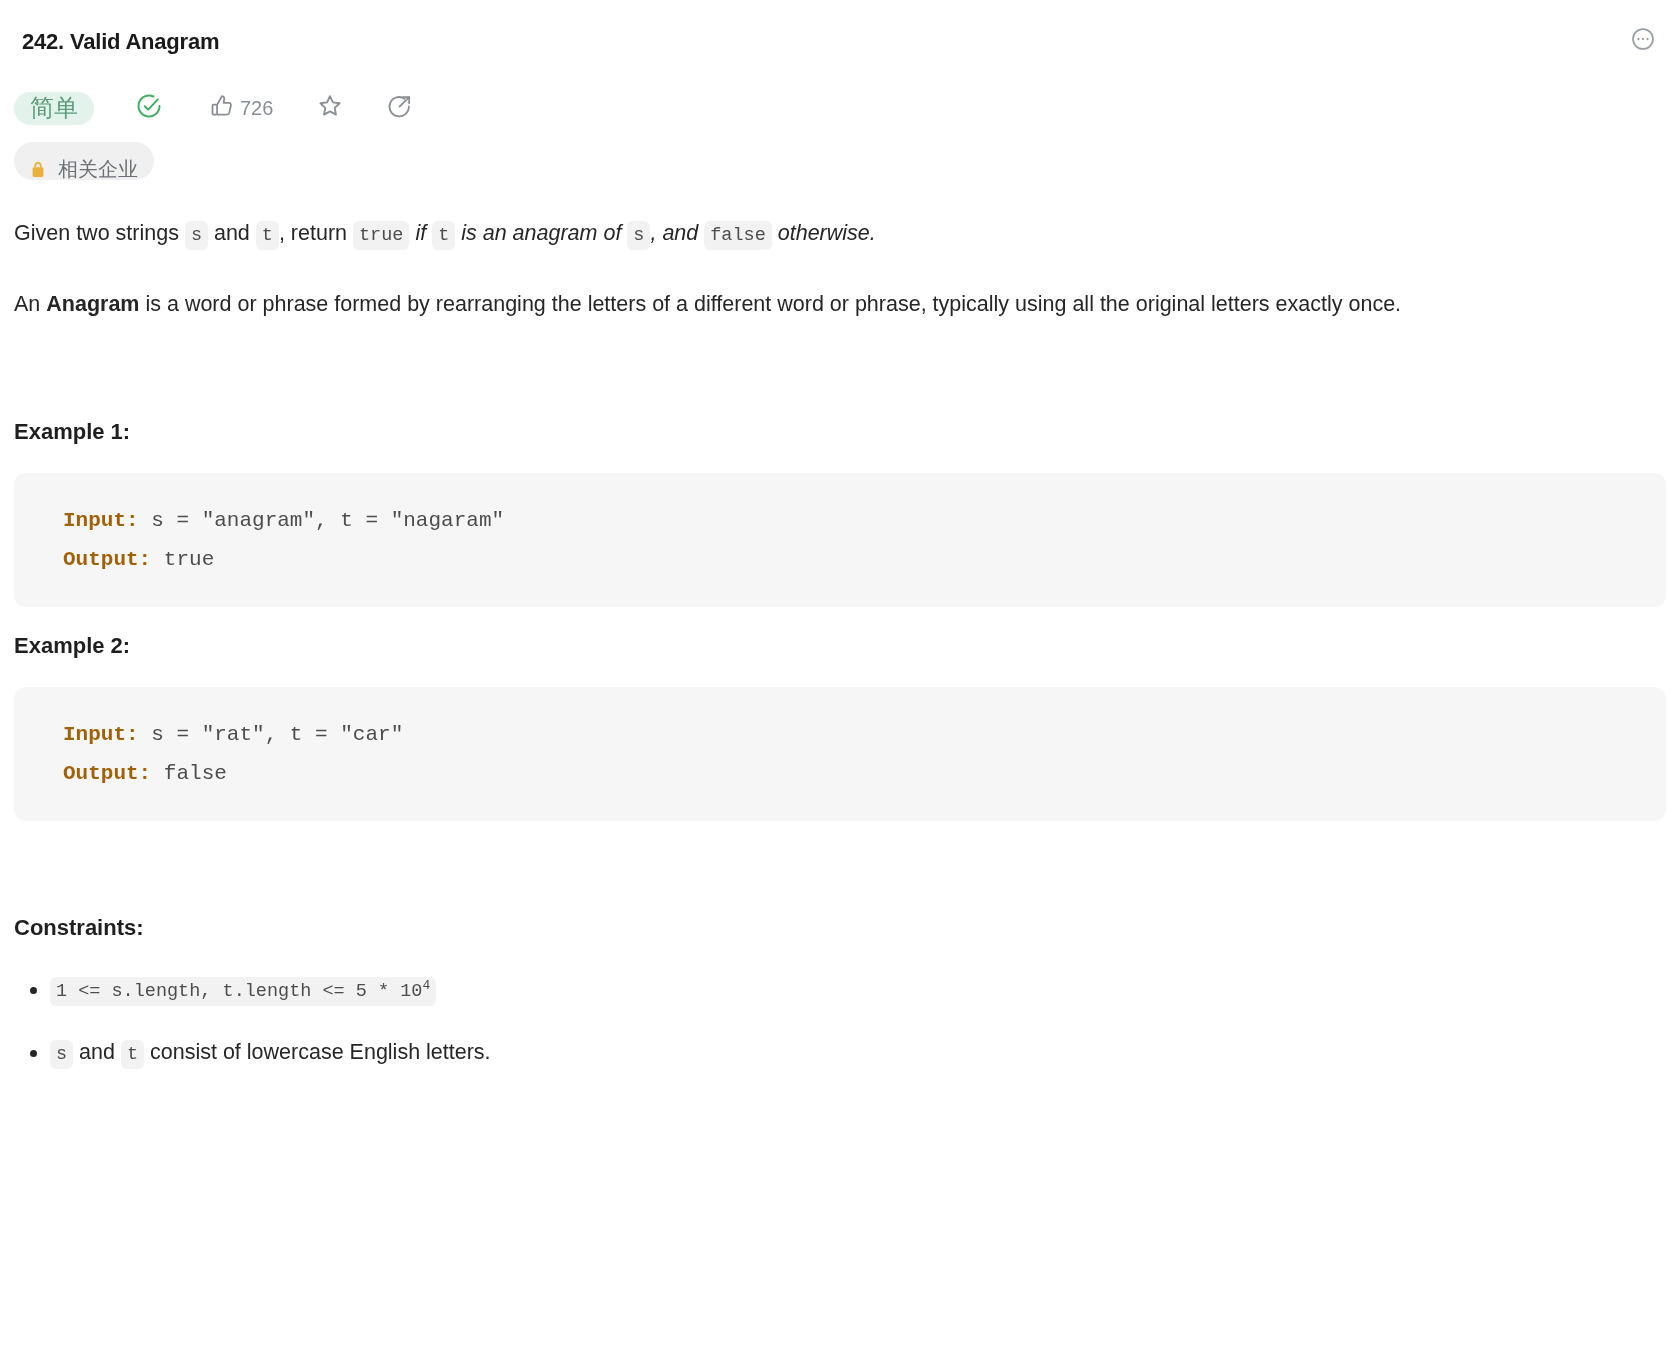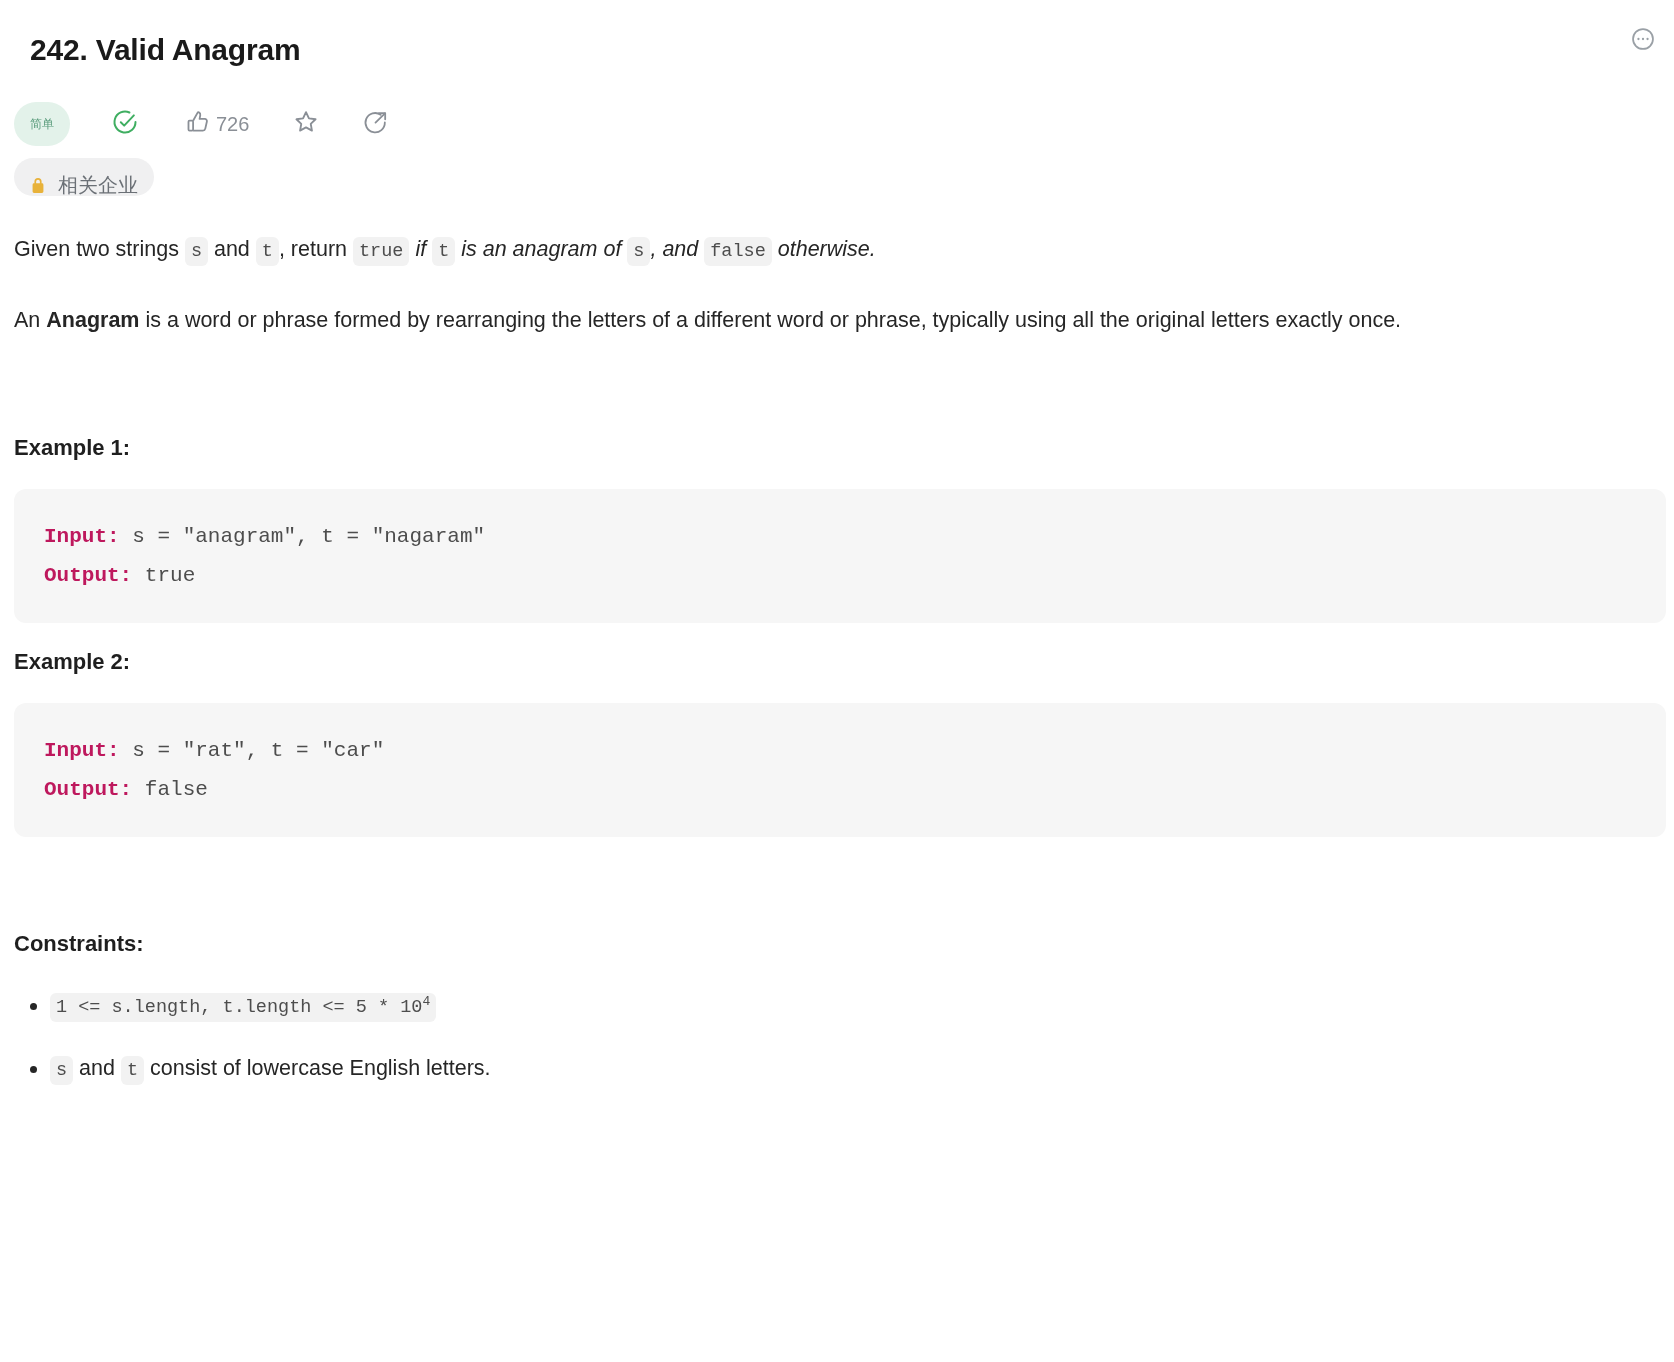--- a/index.html
+++ b/index.html
@@ -24,26 +24,26 @@
   }
 
   
   .title-row {
     display: flex;
     align-items: flex-start;
     justify-content: space-between;
     padding-right: 18px;
   }
   .problem-title {
-    font-size: 30px;
+    font-size: 22px;
     line-height: 40px;
     font-weight: 600;
     letter-spacing: -0.2px;
     color: #1a1a1a;
-    margin: 16px;
+    margin: 8px;
   }
   .more-btn {
     width: 26px;
     height: 26px;
     margin-top: 12px;
     flex: 0 0 26px;
     color: #9aa0a6;
   }
 
   
@@ -51,26 +51,26 @@
     display: flex;
     align-items: center;
     gap: 0px;
     margin-top: 18px;
     height: 40px;
   }
   .difficulty-pill {
     display: inline-flex;
     align-items: center;
     justify-content: center;
-    height: 44px;
+    height: 33px;
     padding: 0 16px;
     border-radius: 22px;
     background: #e3f2ea;
     color: #5a9c7c;
-    font-size: 12px;
+    font-size: 24px;
     line-height: 1;
     font-family: "Liberation Sans", sans-serif;
   }
   .icon-btn {
     display: inline-flex;
     align-items: center;
     justify-content: center;
     gap: 4px;
     color: #8a8f96;
     height: 40px;
@@ -144,21 +144,22 @@
   }
   .example-line {
     font-family: "Liberation Mono", monospace;
     font-size: 21px;
     line-height: 39px;
     color: #4d4d4d;
     white-space: pre;
   }
   .example-line b {
     font-weight: 700;
-    color: #be185d;
+    color: #a16207;
+    margin-left: 19px;
   }
 
   .spacer-lg { height: 92px; }
 
   ul.constraints {
     list-style: none;
     margin: 26px 0 0 0;
     padding: 0;
   }
   ul.constraints li {

